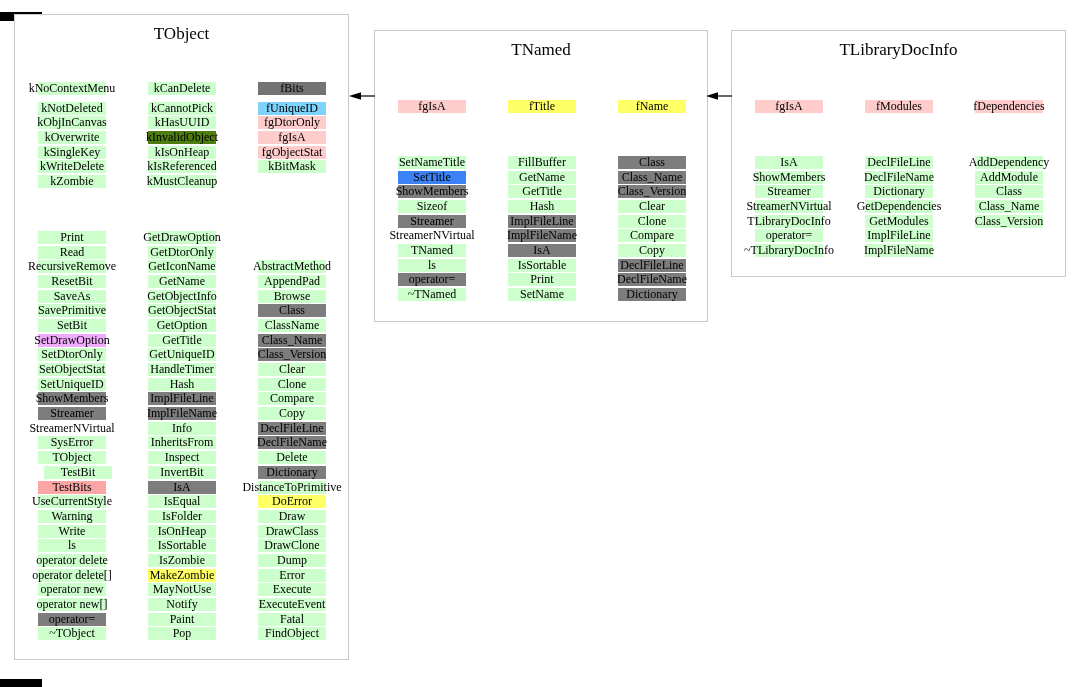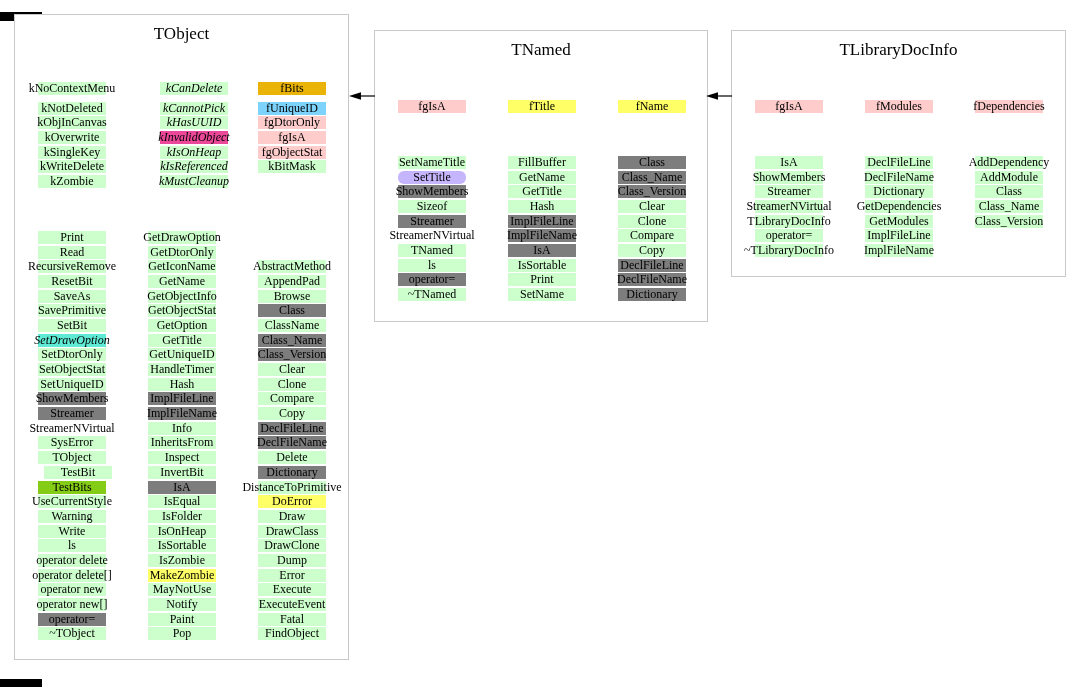--- a/index.html
+++ b/index.html
@@ -59,38 +59,38 @@
           <span class="strip" style="background: rgb(204, 255, 204);">
             <span class="txt">kWriteDelete</span>
           </span>
         </div>
         <div class="cell">
           <span class="strip" style="background: rgb(204, 255, 204);">
             <span class="txt">kZombie</span>
           </span>
         </div>
       </div>
-    <div class="col gap-after-first" style="left: 124px; top: 66px; padding-top: 0px; font-style: italic;">
+    <div class="col gap-after-first" style="left: 112px; top: 66px; padding-top: 0px;">
         <div class="cell">
           <span class="strip" style="background: rgb(204, 255, 204);">
             <span class="txt">kCanDelete</span>
           </span>
         </div>
         <div class="cell">
           <span class="strip" style="background: rgb(204, 255, 204);">
             <span class="txt">kCannotPick</span>
           </span>
         </div>
         <div class="cell">
           <span class="strip" style="background: rgb(204, 255, 204);">
             <span class="txt">kHasUUID</span>
           </span>
         </div>
         <div class="cell">
-          <span class="strip" style="background: #ec4899;">
+          <span class="strip" style="background: #4d7c0f;">
             <span class="txt">kInvalidObject</span>
           </span>
         </div>
         <div class="cell">
           <span class="strip" style="background: rgb(204, 255, 204);">
             <span class="txt">kIsOnHeap</span>
           </span>
         </div>
         <div class="cell">
           <span class="strip" style="background: rgb(204, 255, 204);">
@@ -98,21 +98,21 @@
           </span>
         </div>
         <div class="cell">
           <span class="strip" style="background: rgb(204, 255, 204);">
             <span class="txt">kMustCleanup</span>
           </span>
         </div>
       </div>
     <div class="col gap-after-first" style="left: 222px; top: 66px; padding-top: 0px;">
         <div class="cell">
-          <span class="strip" style="background: #eab308;">
+          <span class="strip" style="background: #737373;">
             <span class="txt">fBits</span>
           </span>
         </div>
         <div class="cell">
           <span class="strip" style="background: #7dd3fc;">
             <span class="txt">fUniqueID</span>
           </span>
         </div>
         <div class="cell">
           <span class="strip" style="background: rgb(255, 204, 204);">
@@ -165,21 +165,21 @@
           <span class="strip" style="background: rgb(204, 255, 204);">
             <span class="txt">SavePrimitive</span>
           </span>
         </div>
         <div class="cell">
           <span class="strip" style="background: rgb(204, 255, 204);">
             <span class="txt">SetBit</span>
           </span>
         </div>
         <div class="cell">
-          <span class="strip" style="background: #5eead4; font-style: italic;">
+          <span class="strip" style="background: #f0abfc;">
             <span class="txt">SetDrawOption</span>
           </span>
         </div>
         <div class="cell">
           <span class="strip" style="background: rgb(204, 255, 204);">
             <span class="txt">SetDtorOnly</span>
           </span>
         </div>
         <div class="cell">
           <span class="strip" style="background: rgb(204, 255, 204);">
@@ -215,21 +215,21 @@
           <span class="strip" style="background: rgb(204, 255, 204);">
             <span class="txt">TObject</span>
           </span>
         </div>
         <div class="cell">
           <span class="strip" style="background: rgb(204, 255, 204); margin-left: 12px;">
             <span class="txt">TestBit</span>
           </span>
         </div>
         <div class="cell">
-          <span class="strip" style="background: #84cc16;">
+          <span class="strip" style="background: #fca5a5;">
             <span class="txt">TestBits</span>
           </span>
         </div>
         <div class="cell">
           <span class="strip" style="background: rgb(204, 255, 204);">
             <span class="txt">UseCurrentStyle</span>
           </span>
         </div>
         <div class="cell">
           <span class="strip" style="background: rgb(204, 255, 204);">
@@ -576,21 +576,21 @@
           </span>
         </div>
       </div>
     <div class="col" style="left: 2px; top: 124px; padding-top: 0px;">
         <div class="cell">
           <span class="strip" style="background: rgb(204, 255, 204);">
             <span class="txt">SetNameTitle</span>
           </span>
         </div>
         <div class="cell">
-          <span class="strip" style="background: #c4b5fd; border-radius: 6px;">
+          <span class="strip" style="background: #3b82f6;">
             <span class="txt">SetTitle</span>
           </span>
         </div>
         <div class="cell">
           <span class="strip" style="background: rgb(125, 125, 125);">
             <span class="txt">ShowMembers</span>
           </span>
         </div>
         <div class="cell">
           <span class="strip" style="background: rgb(204, 255, 204);">

